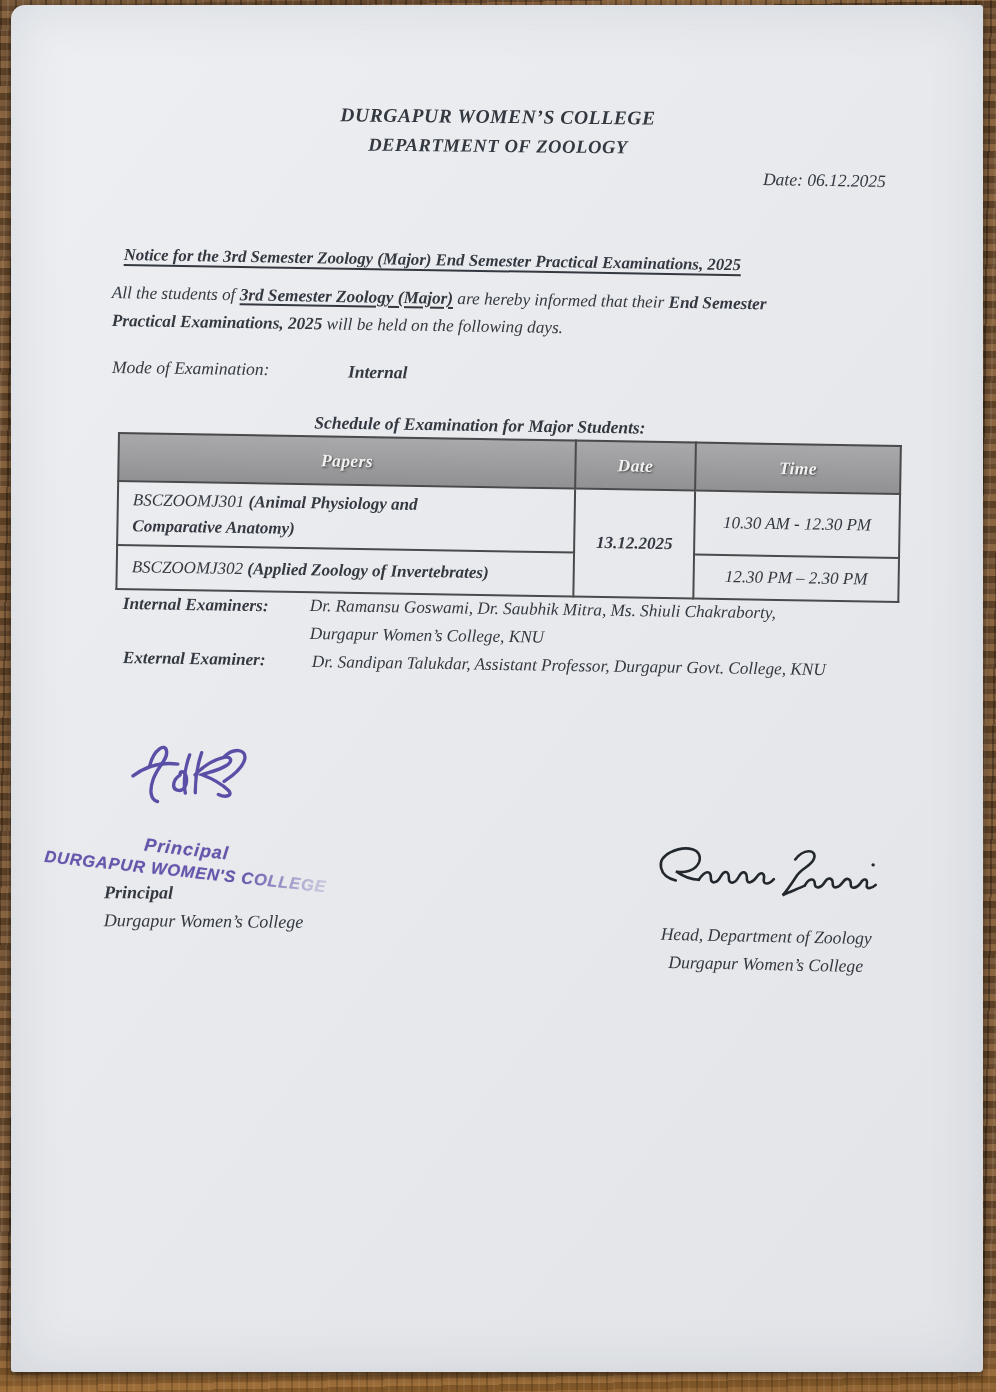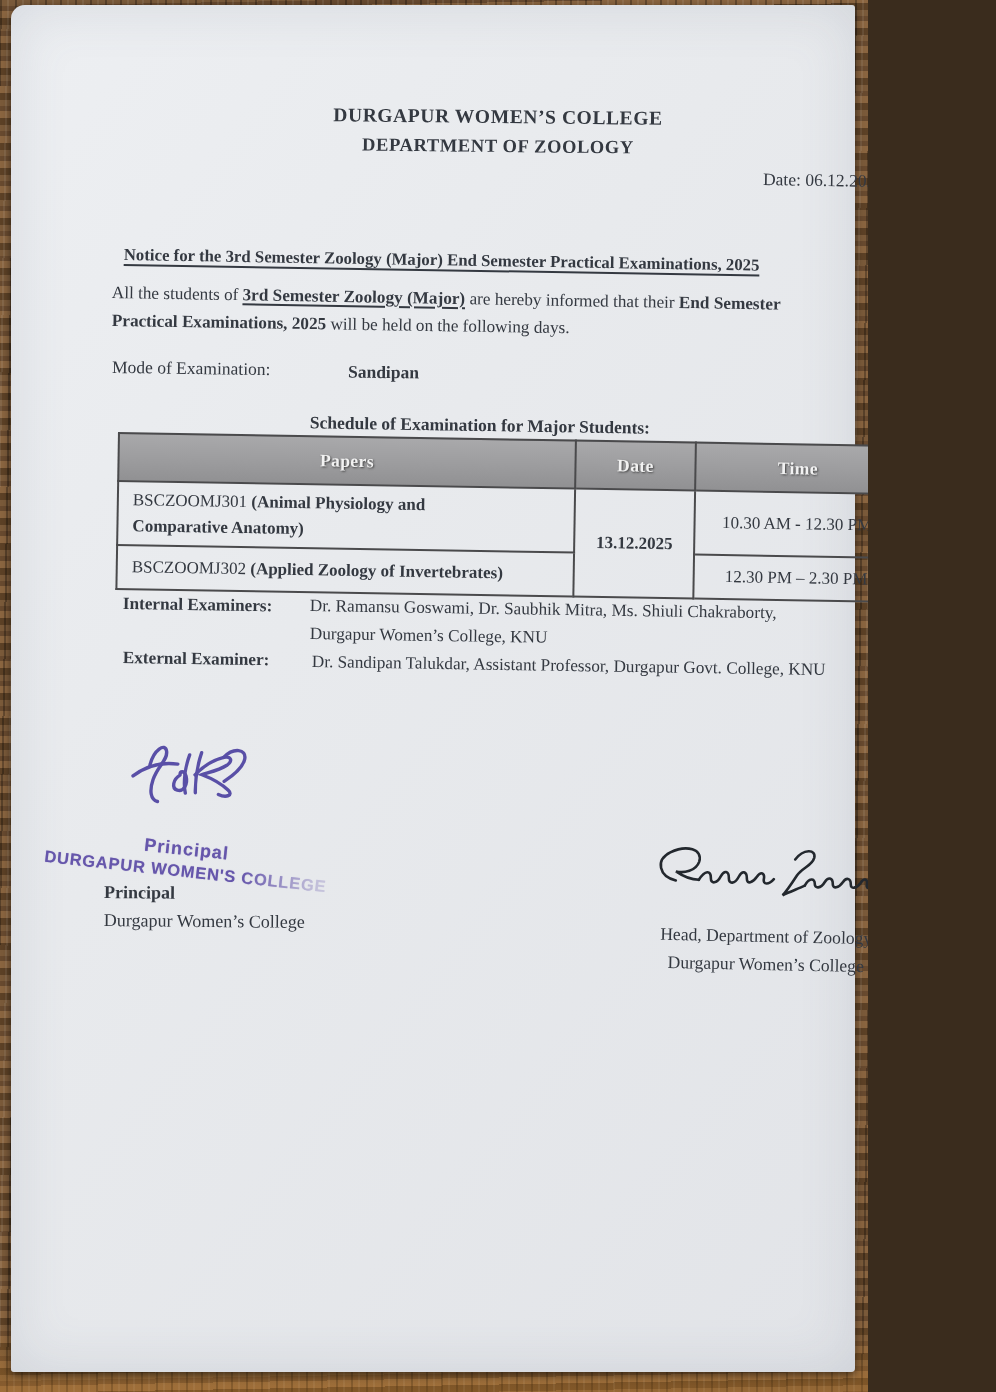--- a/index.html
+++ b/index.html
@@ -1,22 +1,23 @@
 <!DOCTYPE html>
 <html><head>
 <meta charset="utf-8">
 <style>
   html,body{margin:0;padding:0;background:#3a2c1d;}
   .photo{
-    position:relative; width:868px; height:1392px; overflow:hidden;
+    position:relative; width:996px; height:1392px; overflow:hidden;
     font-family:"Liberation Serif", serif;
     background:
       linear-gradient(0deg, rgba(193,126,44,.38) 0%, rgba(193,126,44,0) 5%),
       repeating-linear-gradient(91deg, rgba(0,0,0,.28) 0 2px, rgba(0,0,0,0) 2px 7px, rgba(255,255,255,.08) 7px 9px, rgba(0,0,0,0) 9px 15px),
       repeating-linear-gradient(179deg, #7a5a3a 0 6px, #684a2f 6px 11px, #8a6540 11px 18px, #5c4126 18px 25px);
+    font-style: italic;
   }
   .paper{
     position:absolute; left:11px; top:5px; right:13px; bottom:20px;
     background:linear-gradient(128deg,#edeff2 0%, #e8eaed 40%, #e2e4e8 100%);
     border-radius:14px 3px 4px 3px;
     box-shadow: inset 0 0 55px rgba(95,105,125,.16), 0 3px 9px rgba(0,0,0,.55);
   }
   .ink{color:#343941;}
   .abs{position:absolute; white-space:nowrap;}
 
@@ -80,21 +81,21 @@
   <div class="abs ink notice-title" style="transform:rotate(0.95deg); transform-origin:0 0;">Notice for the 3rd Semester Zoology (Major) End Semester Practical Examinations, 2025</div>
 
   <div class="abs ink para-line" style="left:112px; top:283px; transform:rotate(1deg); transform-origin:0 0;">
     <span>All the students of </span><span class="bu">3rd Semester Zoology (Major)</span><span> are hereby informed that their </span><span class="bold">End Semester</span>
   </div>
   <div class="abs ink para-line" style="left:112px; top:311px; transform:rotate(0.9deg); transform-origin:0 0;">
     <span class="bold">Practical Examinations, 2025</span><span> will be held on the following days.</span>
   </div>
 
   <div class="abs ink mode-label">Mode of Examination:</div>
-  <div class="abs ink mode-value">Sandipan</div>
+  <div class="abs ink mode-value">Internal</div>
 
   <div class="abs ink sched-head">Schedule of Examination for Major Students:</div>
 
   <table class="sched">
     <colgroup>
         <col class="c1">
         <col class="c2">
         <col class="c3">
       </colgroup>
     <thead>

